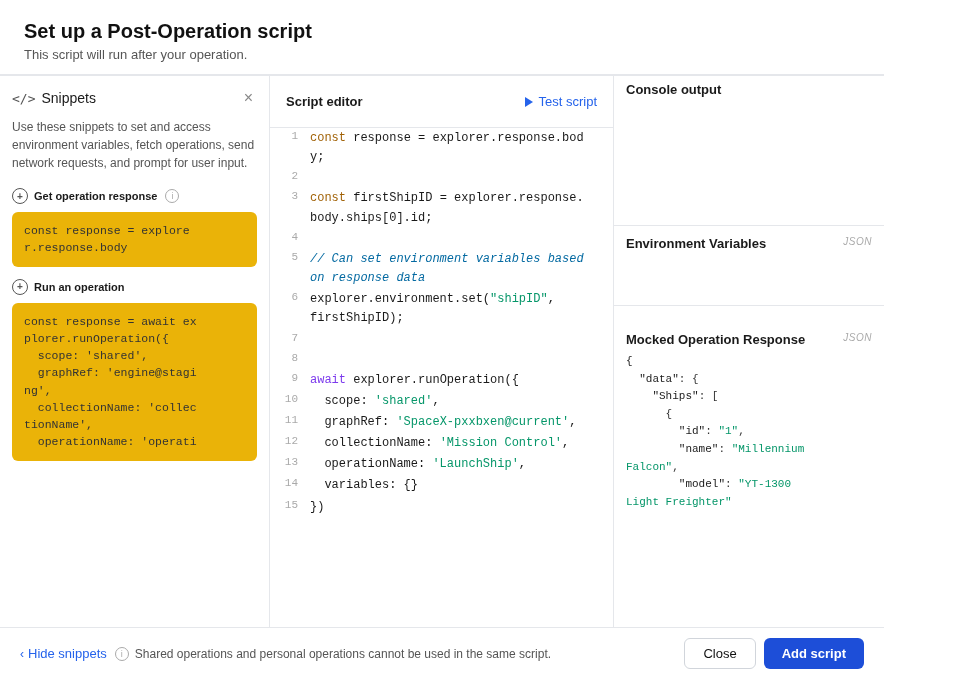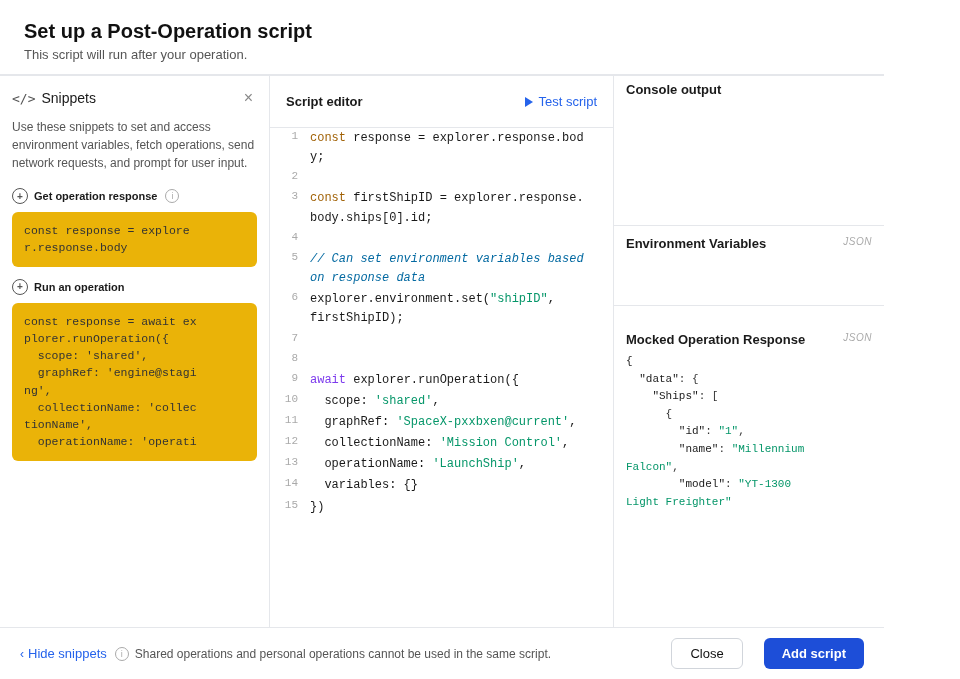--- a/index.html
+++ b/index.html
@@ -351,21 +351,21 @@
       display: flex;
       align-items: center;
       justify-content: center;
       font-size: 9px;
       color: #aaa;
       flex-shrink: 0;
     }
 
     .footer-right {
       display: flex;
-      gap: 21px;
+      gap: 8px;
     }
 
     .close-dialog-btn {
       padding: 7px 18px;
       border: 1.5px solid #d1d5db;
       border-radius: 6px;
       background: #fff;
       font-size: 13px;
       font-weight: 500;
       cursor: pointer;

